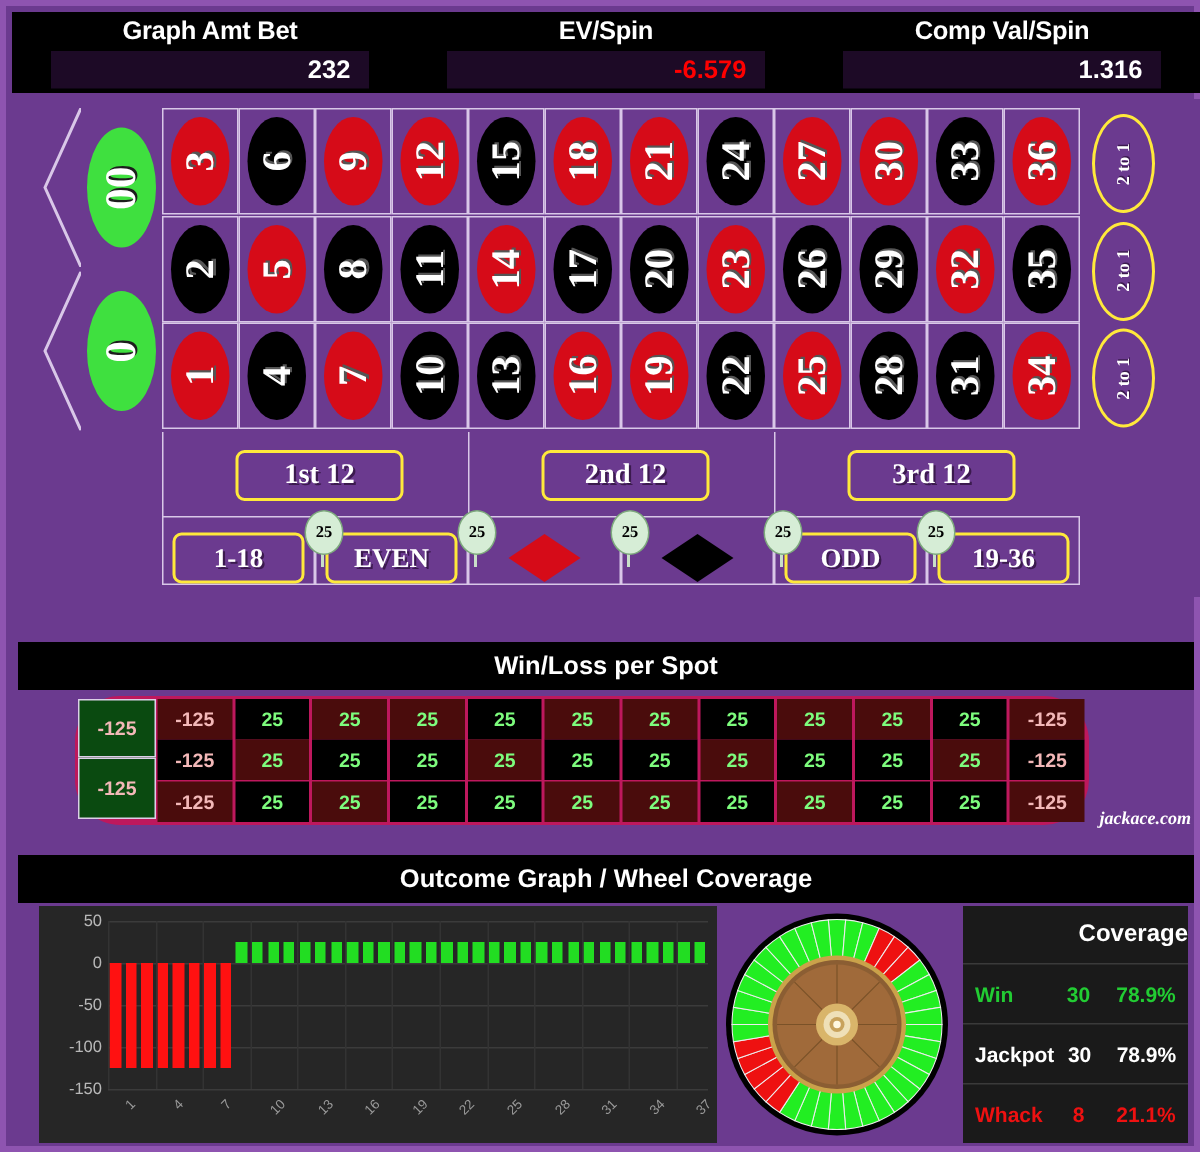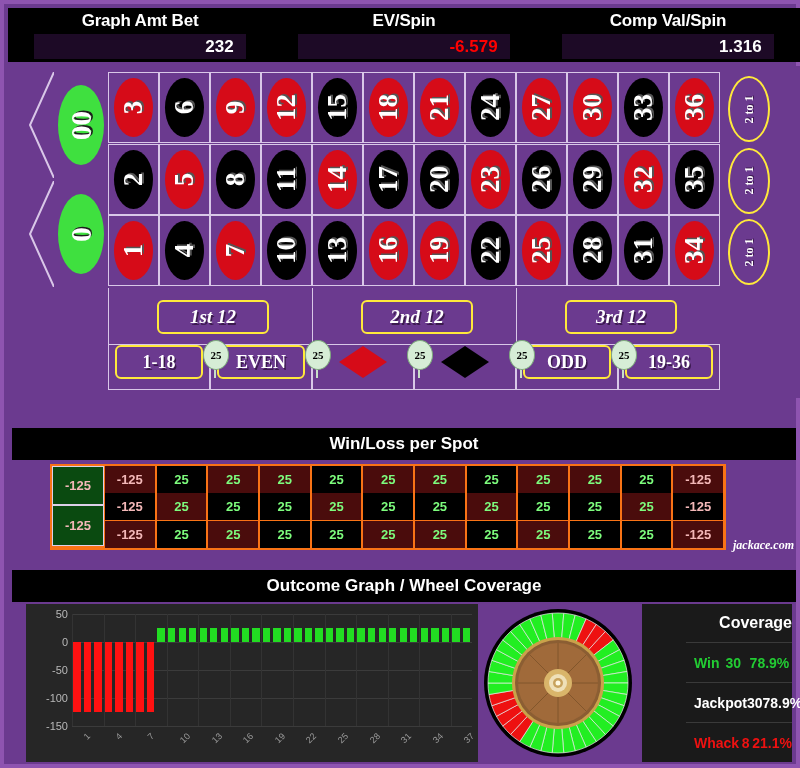--- a/index.html
+++ b/index.html
@@ -42,49 +42,49 @@
 
   .col2to1{position:absolute;left:712px;top:6px;width:55px;height:215px;}
   .c21{position:absolute;left:0;width:55px;height:71px;}
   .c21 .ring{position:absolute;left:8px;top:4px;width:38px;height:62px;border-radius:50%;
       border:2px solid #ffe93b;display:flex;align-items:center;justify-content:center;}
   .c21 .ring span{transform:rotate(-90deg);color:#fff;font-size:12px;font-weight:bold;
       font-family:"Liberation Serif",serif;text-shadow:1px 1px 0 #3b1a4e;white-space:nowrap;}
 
   
   .dozens{position:absolute;left:100px;top:222px;width:612px;height:56px;}
-  .dzslot{position:absolute;top:0;height:56px;border-left:1px solid #d9c7e8;box-sizing:border-box;font-style:italic;}
+  .dzslot{position:absolute;top:0;height:56px;border-left:1px solid #d9c7e8;box-sizing:border-box;}
   .dzbox{position:absolute;top:12px;height:30px;border:2px solid #ffe93b;border-radius:6px;
          display:flex;align-items:center;justify-content:center;}
   .dzbox span{color:#fff;font-size:19px;font-weight:bold;font-family:"Liberation Serif",serif;
       text-shadow:1.5px 1.5px 0 #3b1a4e;}
 
   
   .outside{position:absolute;left:100px;top:278px;width:612px;height:46px;}
   .obcell{position:absolute;top:0;height:46px;border:1px solid #d9c7e8;box-sizing:border-box;
-          display:flex;align-items:flex-start;justify-content:center;}
+          display:flex;align-items:flex-end;justify-content:center;}
   .obbox{width:84px;height:30px;border:2px solid #ffe93b;border-radius:6px;
          display:flex;align-items:center;justify-content:center;}
   .obbox span{color:#fff;font-size:18px;font-weight:bold;font-family:"Liberation Serif",serif;
       text-shadow:1.5px 1.5px 0 #3b1a4e;}
   .diamond{width:50px;height:34px;}
 
   
   .chip{position:absolute;width:24px;height:28px;border-radius:50%;background:#d6edd6;
         border:1px solid #7da87d;display:flex;align-items:center;justify-content:center;z-index:6;}
   .chip span{color:#000;font-size:11px;font-weight:bold;font-family:"Liberation Serif",serif;}
   .chipstem{position:absolute;width:2px;height:22px;background:#c9dfc9;z-index:5;}
 
   
   .wl-wrap{position:absolute;left:4px;top:424px;width:792px;height:132px;}
   .wl-title{position:absolute;left:4px;top:0;width:784px;height:32px;background:#000;
             display:flex;align-items:center;justify-content:center;}
   .wl-title span{color:#fff;font-size:17px;font-weight:bold;}
   .wl-grid{position:absolute;left:42px;top:36px;width:676px;height:86px;
-           background:#f97316;padding:2px;box-sizing:border-box;}
+           background:#be185d;padding:2px;box-sizing:border-box;border-radius:30px;}
   .wl-zero{position:absolute;left:2px;width:52px;box-sizing:border-box;background:#0a4a10;
            display:flex;align-items:center;justify-content:center;border:1px solid #dcd0e8;}
   .wl-zero span{font-size:13px;font-weight:bold;color:#f3b8b8;}
   .wl-rows{position:absolute;left:54px;top:2px;width:620px;height:82px;}
   .wl-row{position:absolute;left:0;width:620px;height:27px;display:flex;}
   .wl-cell{flex:1;margin:0 1px;display:flex;align-items:center;justify-content:center;
            box-sizing:border-box;}
   .wl-cell.red{background:#4a0c0c;}
   .wl-cell.black{background:#000;}
   .wl-cell span{font-size:13px;font-weight:bold;}
@@ -105,21 +105,21 @@
   .ytick{position:absolute;right:calc(100% + 4px);transform:translateY(-50%);
          color:#b8b8b8;font-size:11px;white-space:nowrap;}
   .bar{position:absolute;bottom:0;}
   .xtick{position:absolute;color:#9a9a9a;font-size:9px;transform:rotate(-45deg);
          transform-origin:right top;white-space:nowrap;}
 
   .wheel{position:absolute;left:472px;top:36px;width:156px;height:154px;}
   .cov{position:absolute;left:634px;top:34px;width:150px;height:158px;background:#1a1a1a;}
   .cov-h{height:38px;display:flex;align-items:center;justify-content:flex-end;}
   .cov-h span{color:#fff;font-size:16px;font-weight:bold;}
-  .cov-row{height:39px;display:flex;align-items:center;border-top:1px solid #3a3a3a;margin-left:44px;}
+  .cov-row{height:39px;display:flex;align-items:center;border-top:1px solid #3a3a3a;}
   .cov-lab{flex:1;padding-left:8px;font-size:14px;font-weight:bold;}
   .cov-n{width:34px;text-align:center;font-size:14px;font-weight:bold;}
   .cov-p{width:56px;text-align:center;font-size:14px;font-weight:bold;}
 </style>
 </head>
 <body>
 
 <div class="page">
 
   <div class="header" id="header">

